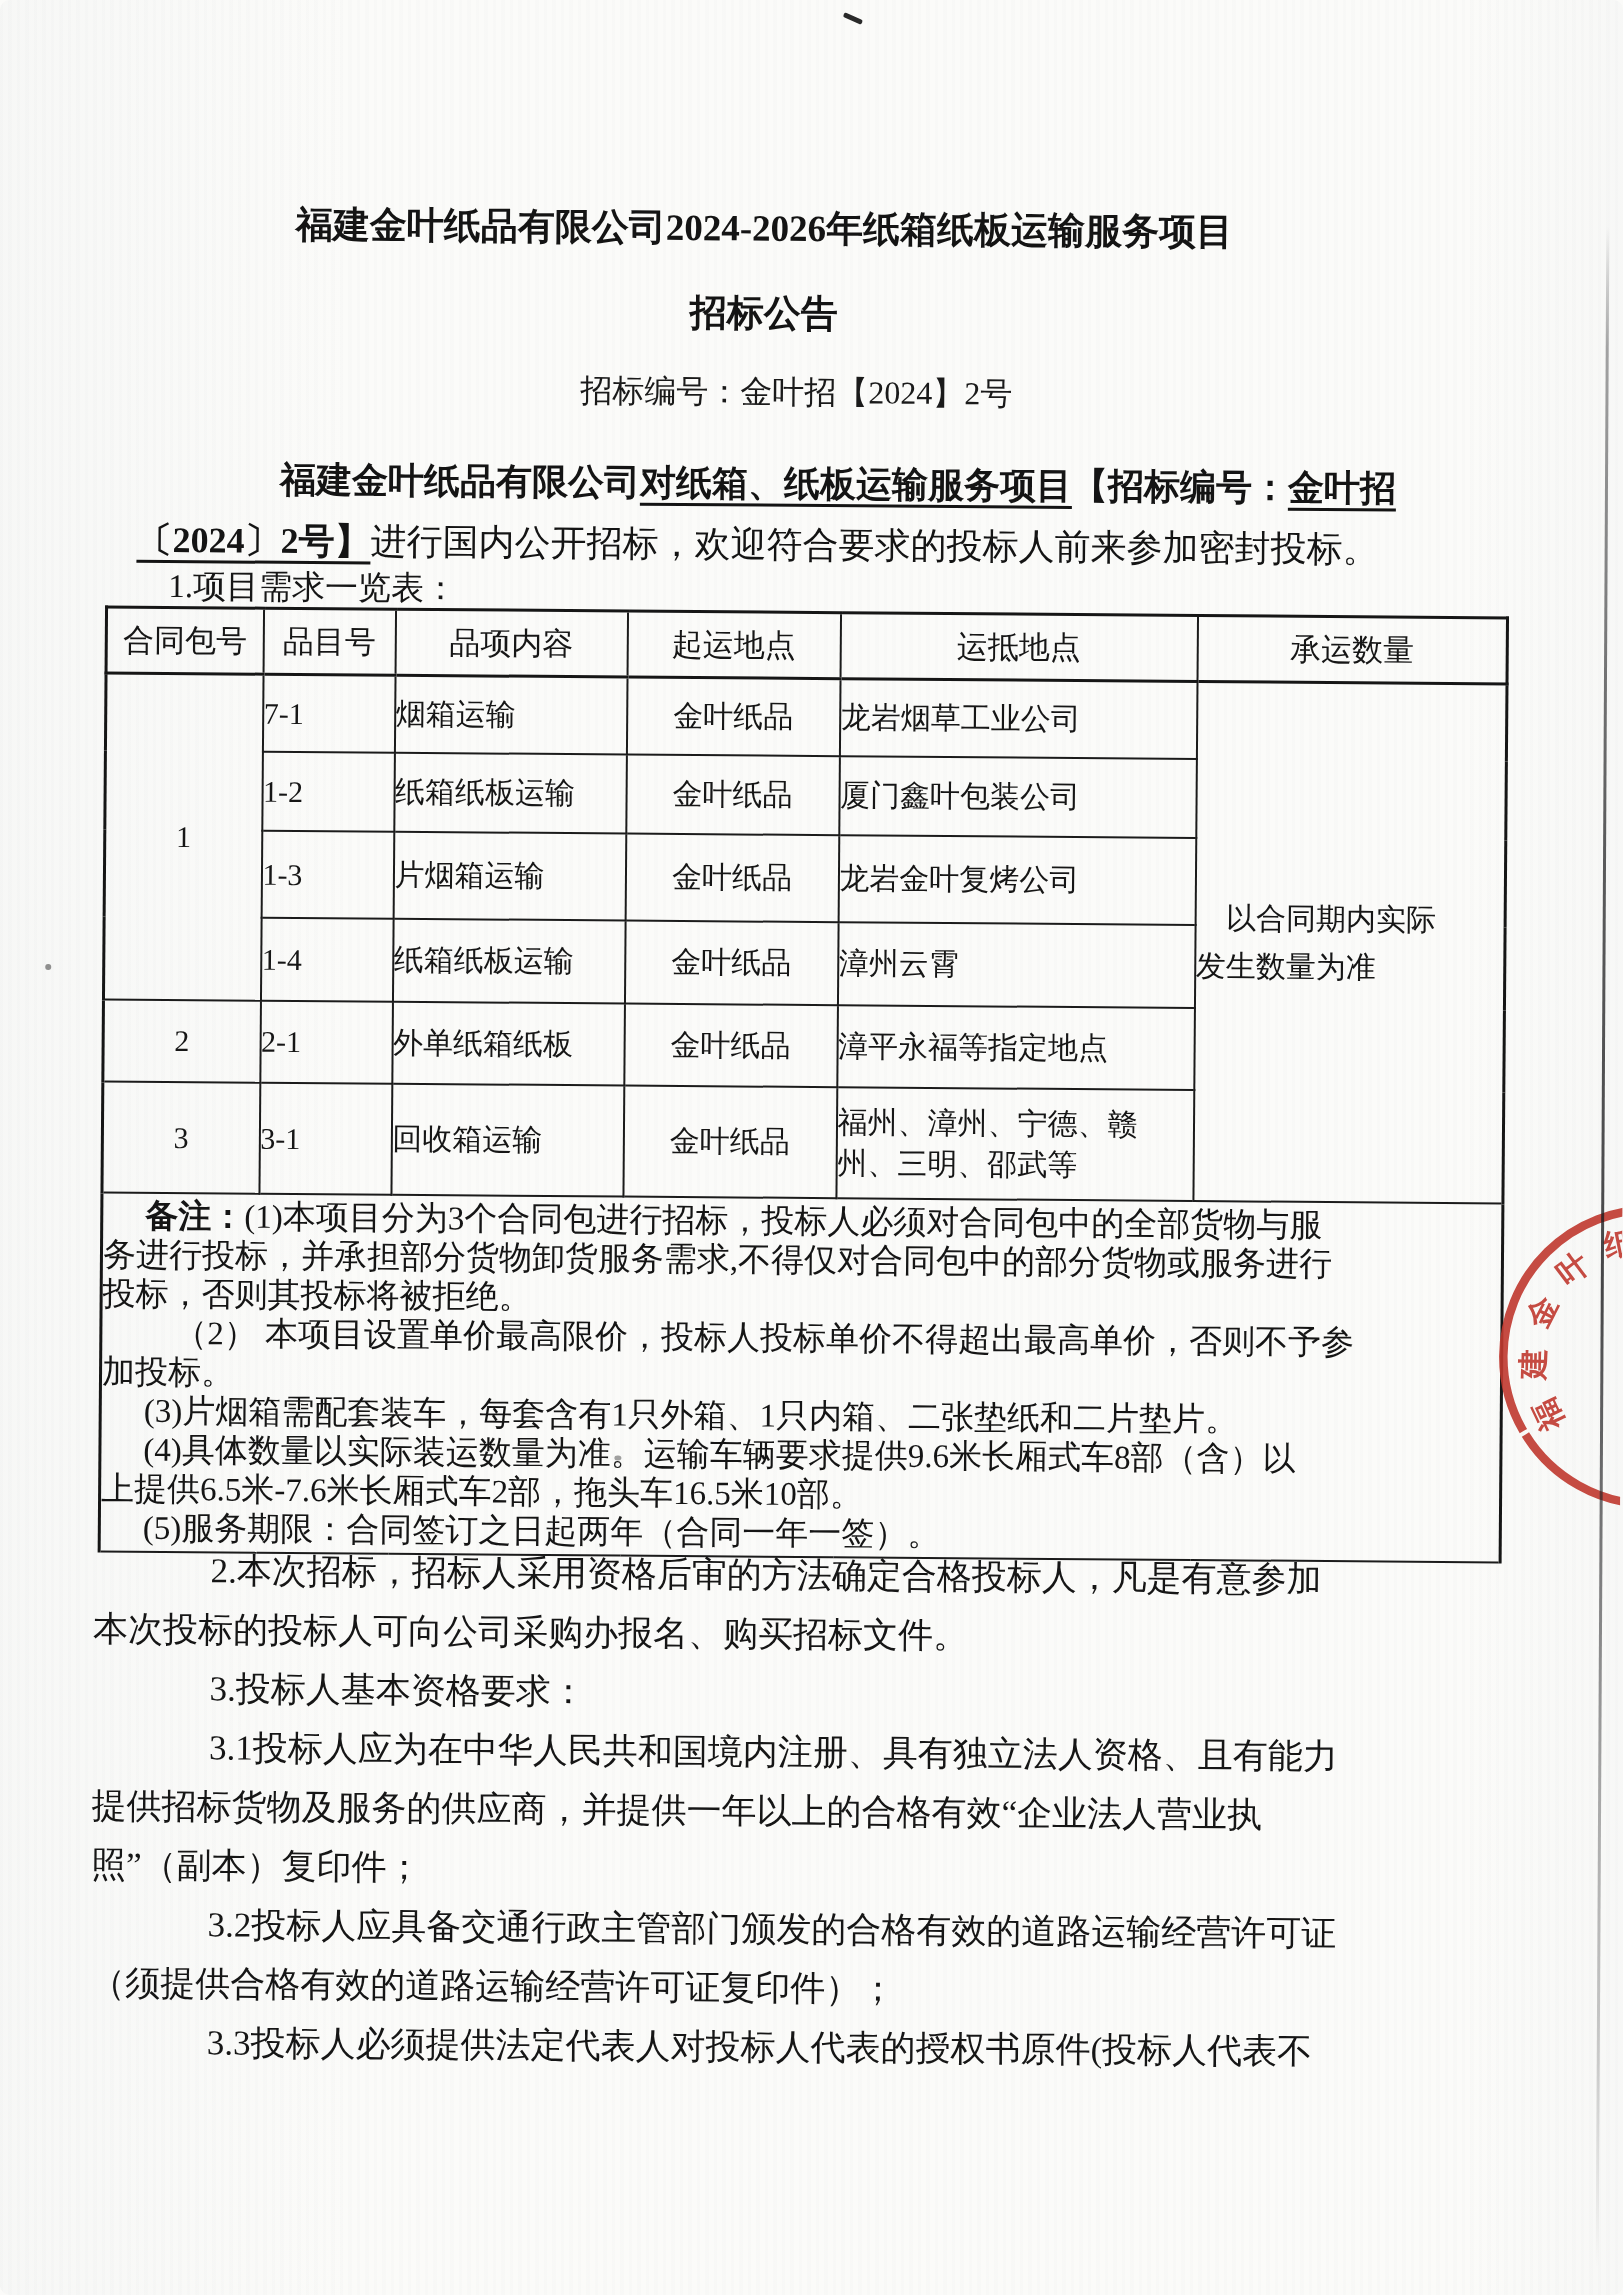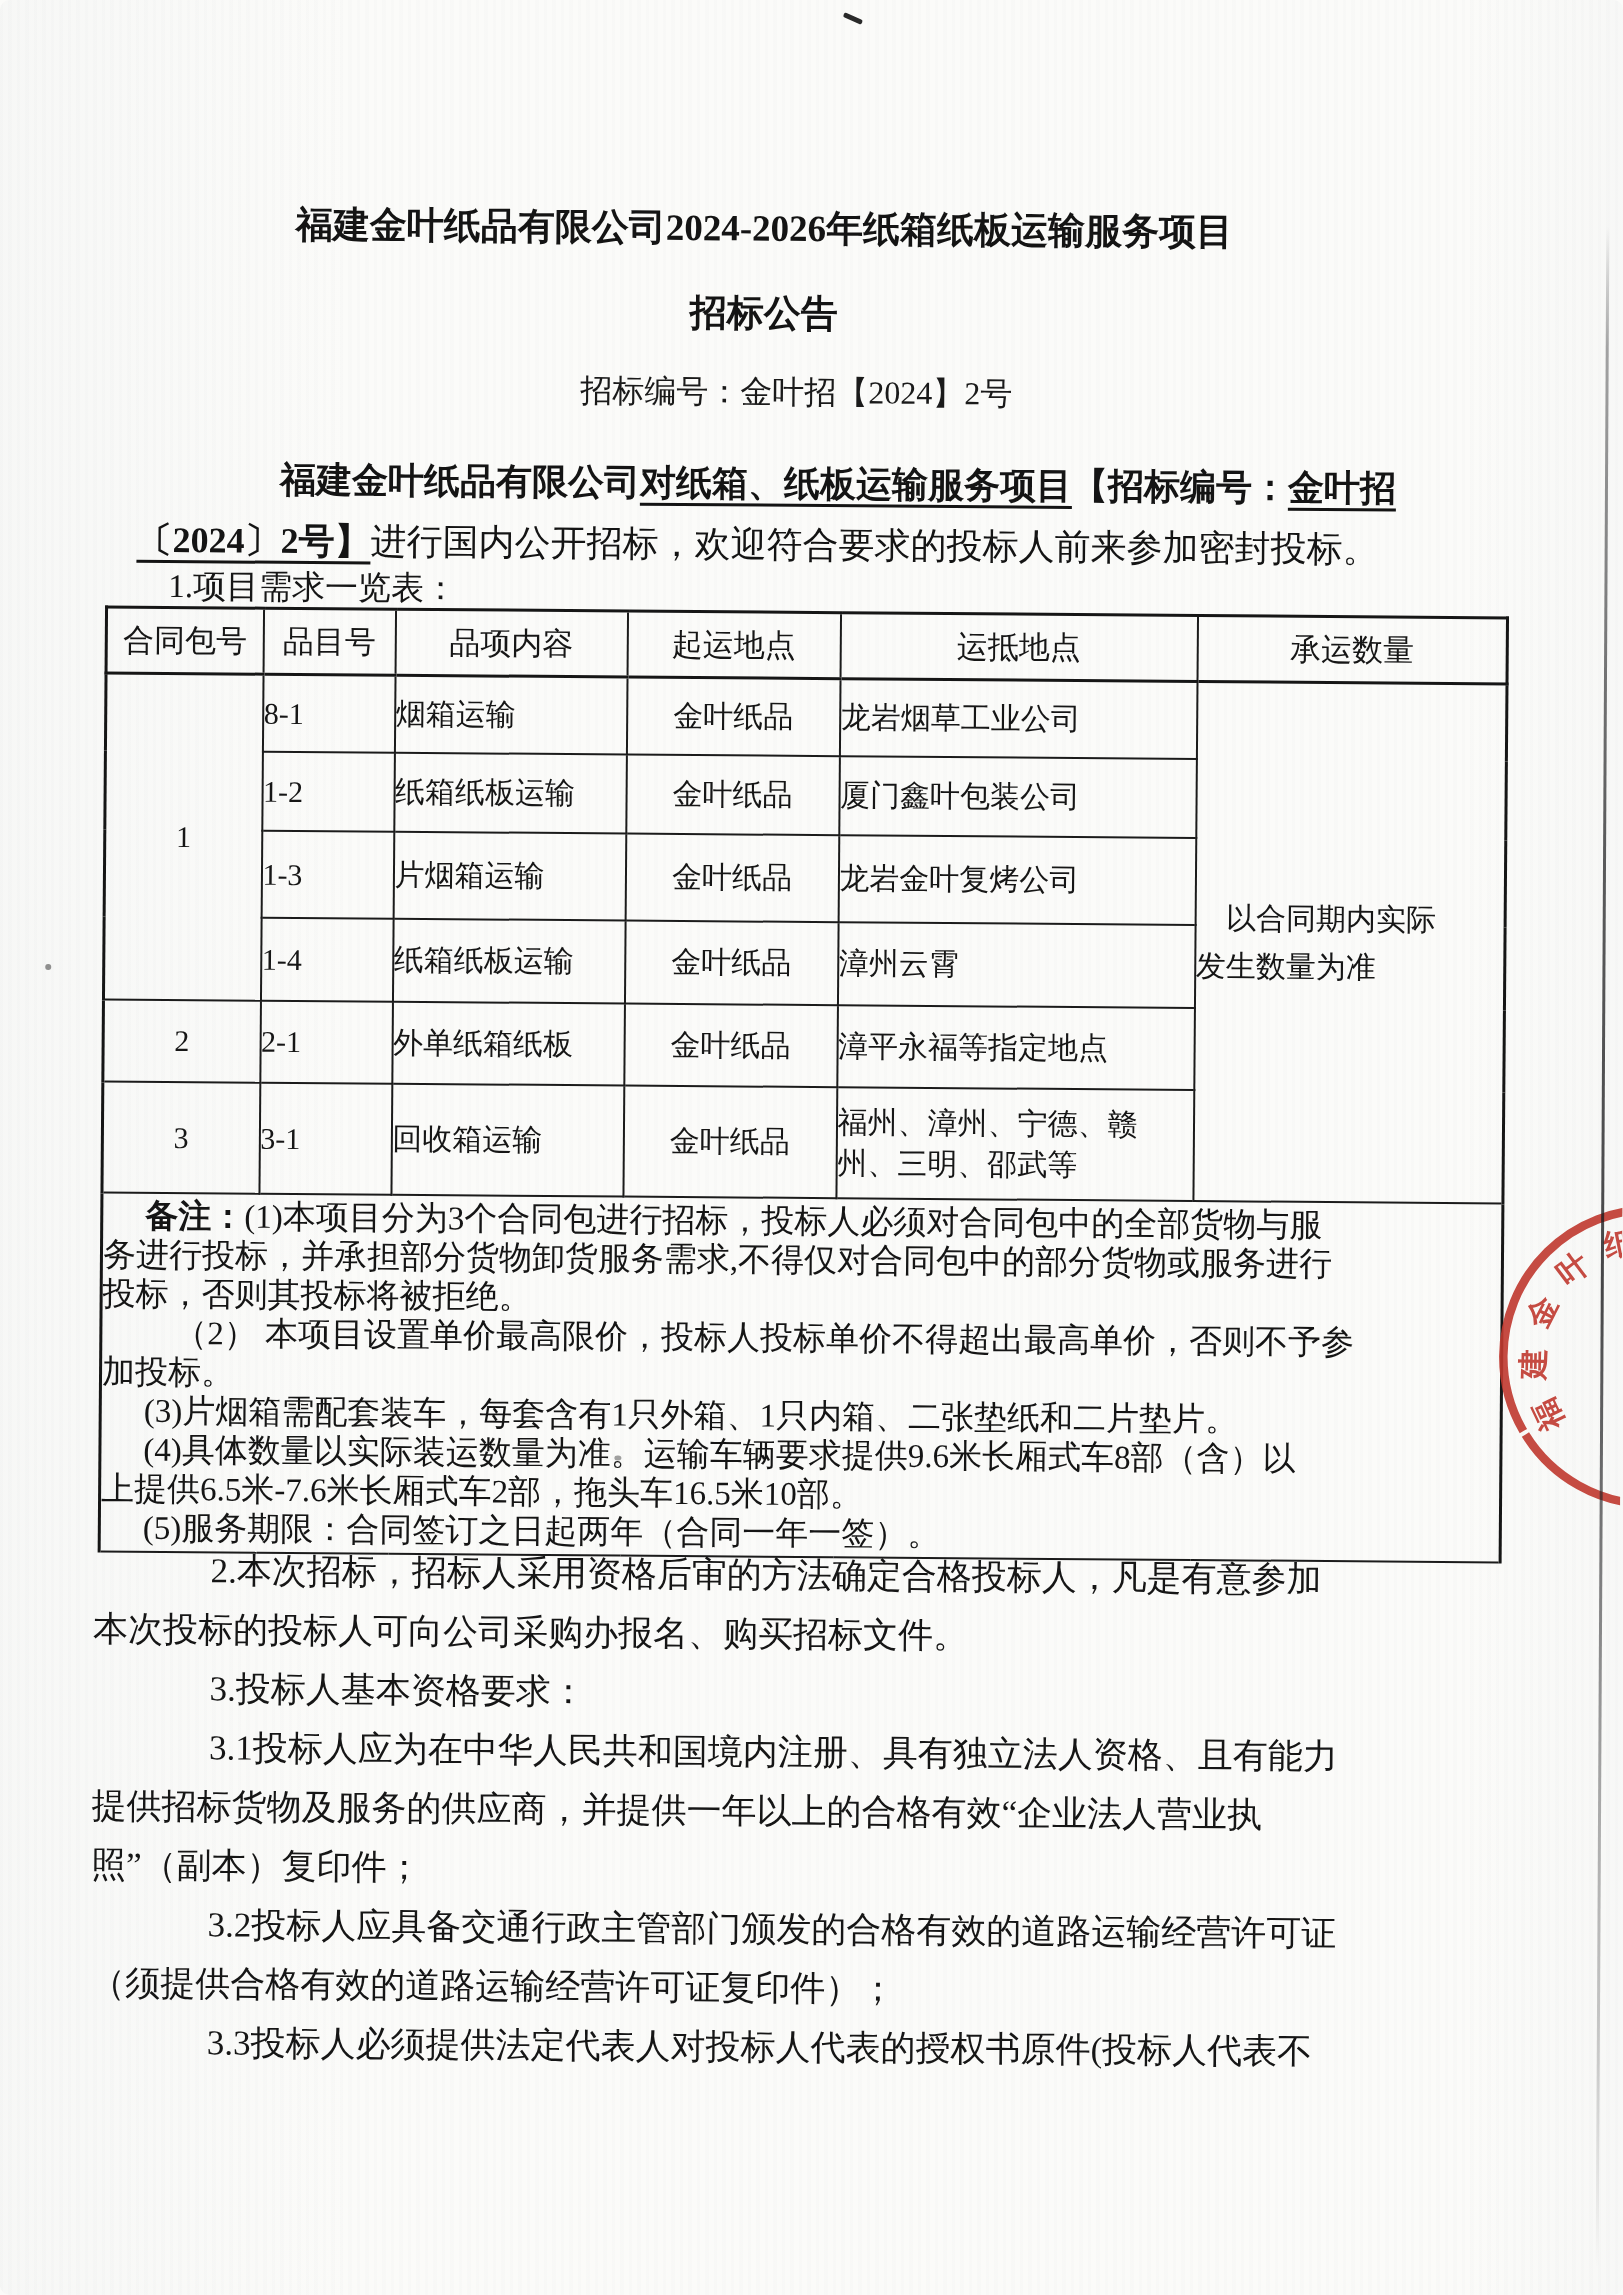--- a/index.html
+++ b/index.html
@@ -165,21 +165,21 @@
           <tr class="hdr">
         <td class="outerL">合同包号</td>
         <td>品目号</td>
         <td>品项内容</td>
         <td>起运地点</td>
         <td>运抵地点</td>
         <td class="outerR">承运数量</td>
       </tr>
       <tr class="r1">
         <td class="c-pkg outerL" rowspan="4">1</td>
-        <td class="c-item">8-1</td>
+        <td class="c-item">7-1</td>
         <td class="c-content">烟箱运输</td>
         <td class="c-origin">金叶纸品</td>
         <td class="c-dest">龙岩烟草工业公司</td>
         <td class="c-qty outerR" rowspan="6">
           <div class="qty-l1">以合同期内实际</div>
           <div class="qty-l2">发生数量为准</div>
         </td>
       </tr>
       <tr class="r2">
         <td class="c-item">1-2</td>

